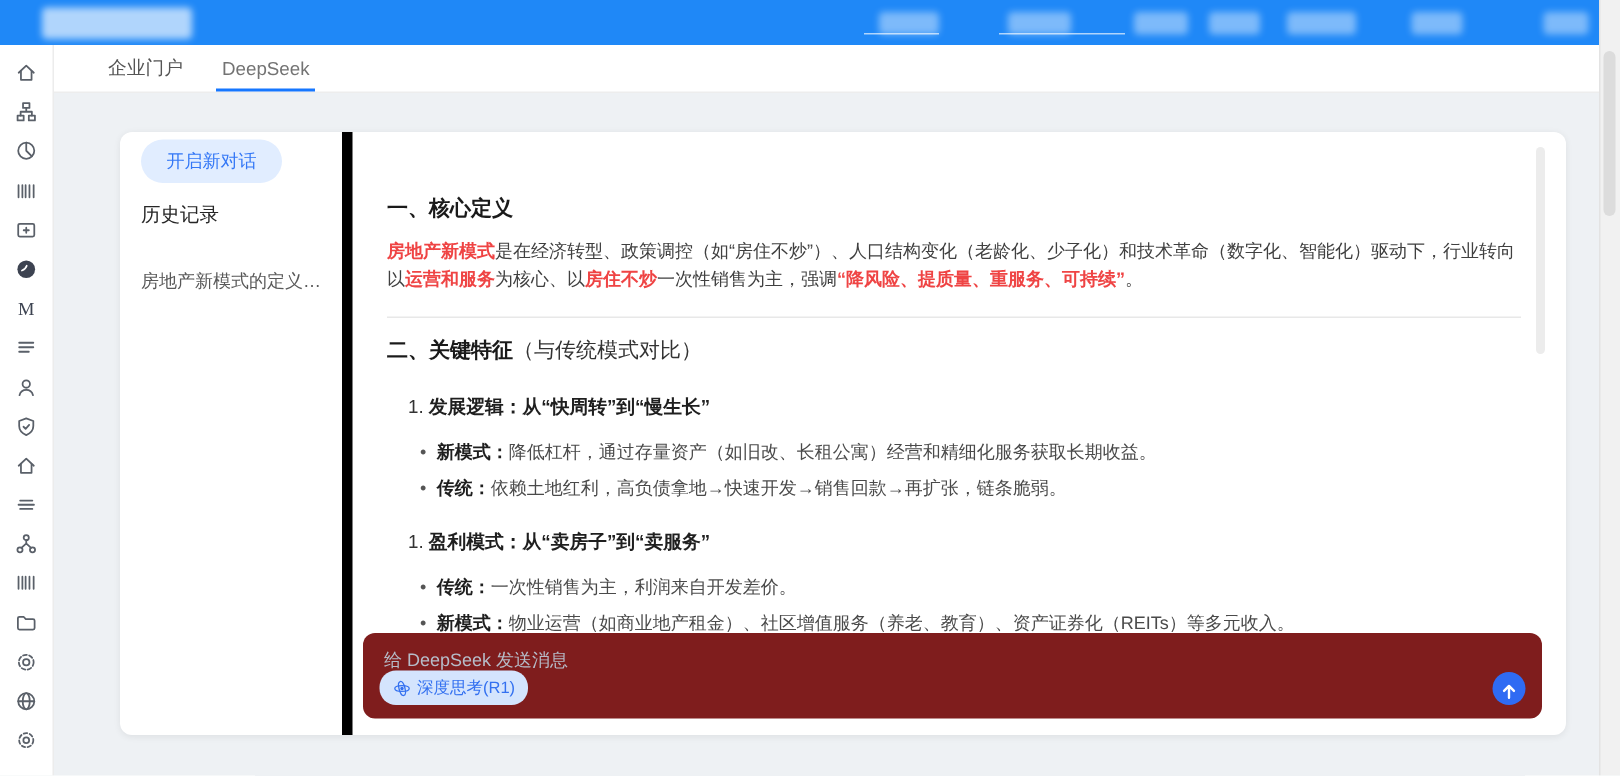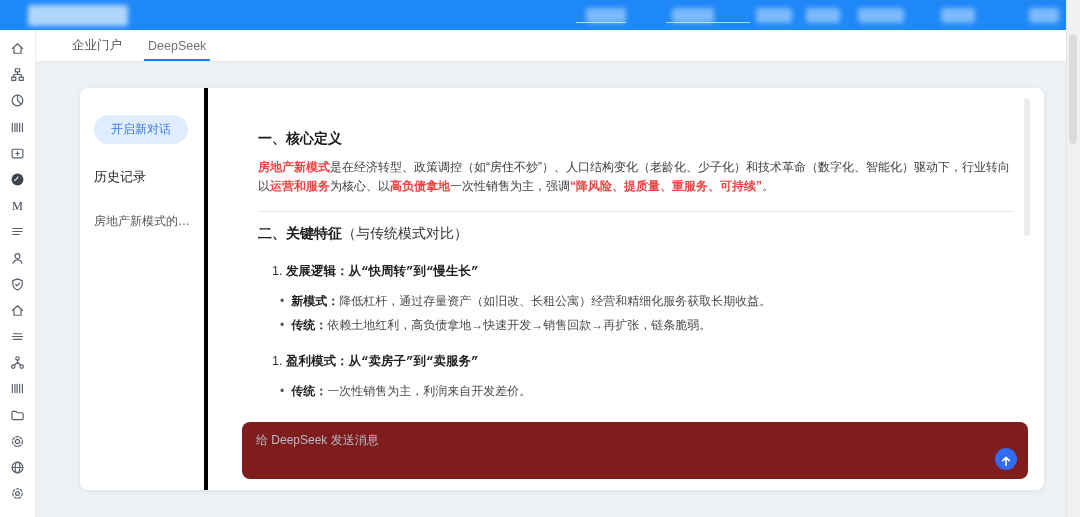--- a/index.html
+++ b/index.html
@@ -32,36 +32,36 @@
   .tabbar{position:absolute;left:36px;top:30px;width:1031px;height:32px;background:#fff;border-bottom:1px solid #ededed;
     display:flex;align-items:stretch;padding-left:32px;box-sizing:border-box;gap:18px;z-index:3;}
   .tab{display:flex;align-items:center;font-size:12.5px;color:#555;position:relative;cursor:pointer;padding:0 4px;}
   .tab.active{color:#737373;}
   .tab.active::after{content:"";position:absolute;left:0;right:0;bottom:0;height:2px;background:#1677ff;}
 
   
   .card{position:absolute;left:80px;top:88px;width:964px;height:402px;background:#fff;border-radius:8px;
     box-shadow:0 1px 5px rgba(0,0,0,.07);overflow:hidden;z-index:2;}
 
-  .panel-left{position:absolute;left:0;top:0;bottom:0;width:128px;border-right:4px solid #000000;box-sizing:border-box;padding:27px 14px;}
+  .panel-left{position:absolute;left:0;top:0;bottom:0;width:155px;border-right:7px solid #000000;box-sizing:border-box;padding:5px 14px;}
   .new-chat-btn{display:inline-block;background:#e1edff;color:#3377f6;font-size:12px;padding:6px 17px;border-radius:16px;cursor:pointer;border:none;font-family:inherit;}
-  .history-title{margin-top:24px;font-size:13px;color:#262626;}
+  .history-title{margin-top:12px;font-size:13px;color:#262626;}
   .history-item{margin-top:27px;font-size:12px;color:#595959;white-space:nowrap;overflow:hidden;text-overflow:ellipsis;cursor:pointer;}
 
   .chat-area{position:absolute;left:156px;top:0;right:0;bottom:0;}
   .chat-scroll{position:absolute;left:22px;right:30px;top:0;bottom:68px;overflow:hidden;padding-top:32px;}
   .inner-scroll-thumb{position:absolute;right:14px;top:10px;width:6px;height:138px;background:#ececec;border-radius:3px;}
 
   .section-heading{font-size:14px;color:#1a1a1a;margin:10px 0 10px;font-weight:bold;}
   .section-heading .reg{font-weight:normal;color:#333;}
   .lead{font-size:12px;line-height:19px;color:#404040;margin:0 0 4px;}
   .lead b{color:#ef4444;}
   .divider{border:none;border-top:1px solid #e8e8e8;margin:15px 0 13px;}
   .num-item{margin:20px 0 0 14px;font-size:12.5px;color:#333;}
-  .num-item b{color:#1f1f1f;font-family:Liberation Mono, monospace;}
+  .num-item b{color:#1f1f1f;}
   .bullets{list-style:none;margin:13px 0 2px 22px;padding:0;}
   .bullets li{font-size:12px;color:#4a4a4a;margin:8px 0;line-height:16px;}
   .bullets li::before{content:"•";margin-right:7px;color:#555;}
   .bullets li b{color:#1f1f1f;}
 
   
   .composer{position:absolute;left:6px;right:16px;bottom:11px;height:57px;background:#7f1d1d;border-radius:8px;}
   .composer-placeholder{position:absolute;left:14px;top:10px;font-size:12px;color:#b6bcc8;}
   .think-btn{position:absolute;left:11px;bottom:9px;display:flex;align-items:center;gap:4px;background:#d4e4fd;color:#3370f0;
     font-size:11px;padding:4px 9px;border-radius:11px;cursor:pointer;border:none;font-family:inherit;}
@@ -206,37 +206,46 @@
     <button class="new-chat-btn">开启新对话</button>
     <div class="history-title">历史记录</div>
     <div id="history-list">
         <div class="history-item">房地产新模式的定义是什么</div>
       </div>
   </div>
 
   <div class="chat-area">
     <div class="chat-scroll" id="chat-body">
         <div class="section-heading"><b>一、核心定义</b></div>
-        <p class="lead"><b>房地产新模式</b><span class="reg">是在经济转型、政策调控（如“房住不炒”）、人口结构变化（老龄化、少子化）和技术革命（数字化、智能化）驱动下，行业转向以</span><b>运营和服务</b><span class="reg">为核心、以</span><b>高负债拿地</b><span class="reg">一次性销售为主，强调</span><b>“降风险、提质量、重服务、可持续”</b><span class="reg">。</span></p>
+        <p class="lead"><b>房地产新模式</b><span class="reg">是在经济转型、政策调控（如“房住不炒”）、人口结构变化（老龄化、少子化）和技术革命（数字化、智能化）驱动下，行业转向以</span><b>运营和服务</b><span class="reg">为核心、以</span><b>房住不炒</b><span class="reg">一次性销售为主，强调</span><b>“降风险、提质量、重服务、可持续”</b><span class="reg">。</span></p>
         <hr class="divider">
         <div class="section-heading"><b>二、关键特征</b><span class="reg">（与传统模式对比）</span></div>
         <div class="num-item"><span>1. </span><b>发展逻辑：从“快周转”到“慢生长”</b></div>
         <ul class="bullets">
           <li><b>新模式：</b>降低杠杆，通过存量资产（如旧改、长租公寓）经营和精细化服务获取长期收益。</li>
           <li><b>传统：</b>依赖土地红利，高负债拿地→快速开发→销售回款→再扩张，链条脆弱。</li>
         </ul>
         <div class="num-item"><span>1. </span><b>盈利模式：从“卖房子”到“卖服务”</b></div>
         <ul class="bullets">
           <li><b>传统：</b>一次性销售为主，利润来自开发差价。</li>
+          <li><b>新模式：</b>物业运营（如商业地产租金）、社区增值服务（养老、教育）、资产证券化（REITs）等多元收入。</li>
         </ul>
       </div>
     <div class="inner-scroll-thumb"></div>
 
     <div class="composer">
       <div class="composer-placeholder">给 DeepSeek 发送消息</div>
+      <button class="think-btn">
+        <svg viewBox="0 0 14 14">
+          <circle cx="7" cy="7" r="1.3" fill="#3370f0"></circle>
+          <ellipse cx="7" cy="7" rx="5.6" ry="2.3" fill="none" stroke="#3370f0" stroke-width="1"></ellipse>
+          <ellipse cx="7" cy="7" rx="5.6" ry="2.3" fill="none" stroke="#3370f0" stroke-width="1" transform="rotate(75 7 7)"></ellipse>
+        </svg>
+        <span>深度思考(R1)</span>
+      </button>
       <button class="send-btn">
         <svg viewBox="0 0 14 14">
           <path d="M7 11.2V3.6M3.7 6.6 7 3.3l3.3 3.3" stroke="#fff" stroke-width="1.6" fill="none" stroke-linecap="round" stroke-linejoin="round"></path>
         </svg>
       </button>
     </div>
   </div>
 </div>
 
 <div class="page-scrollbar">

